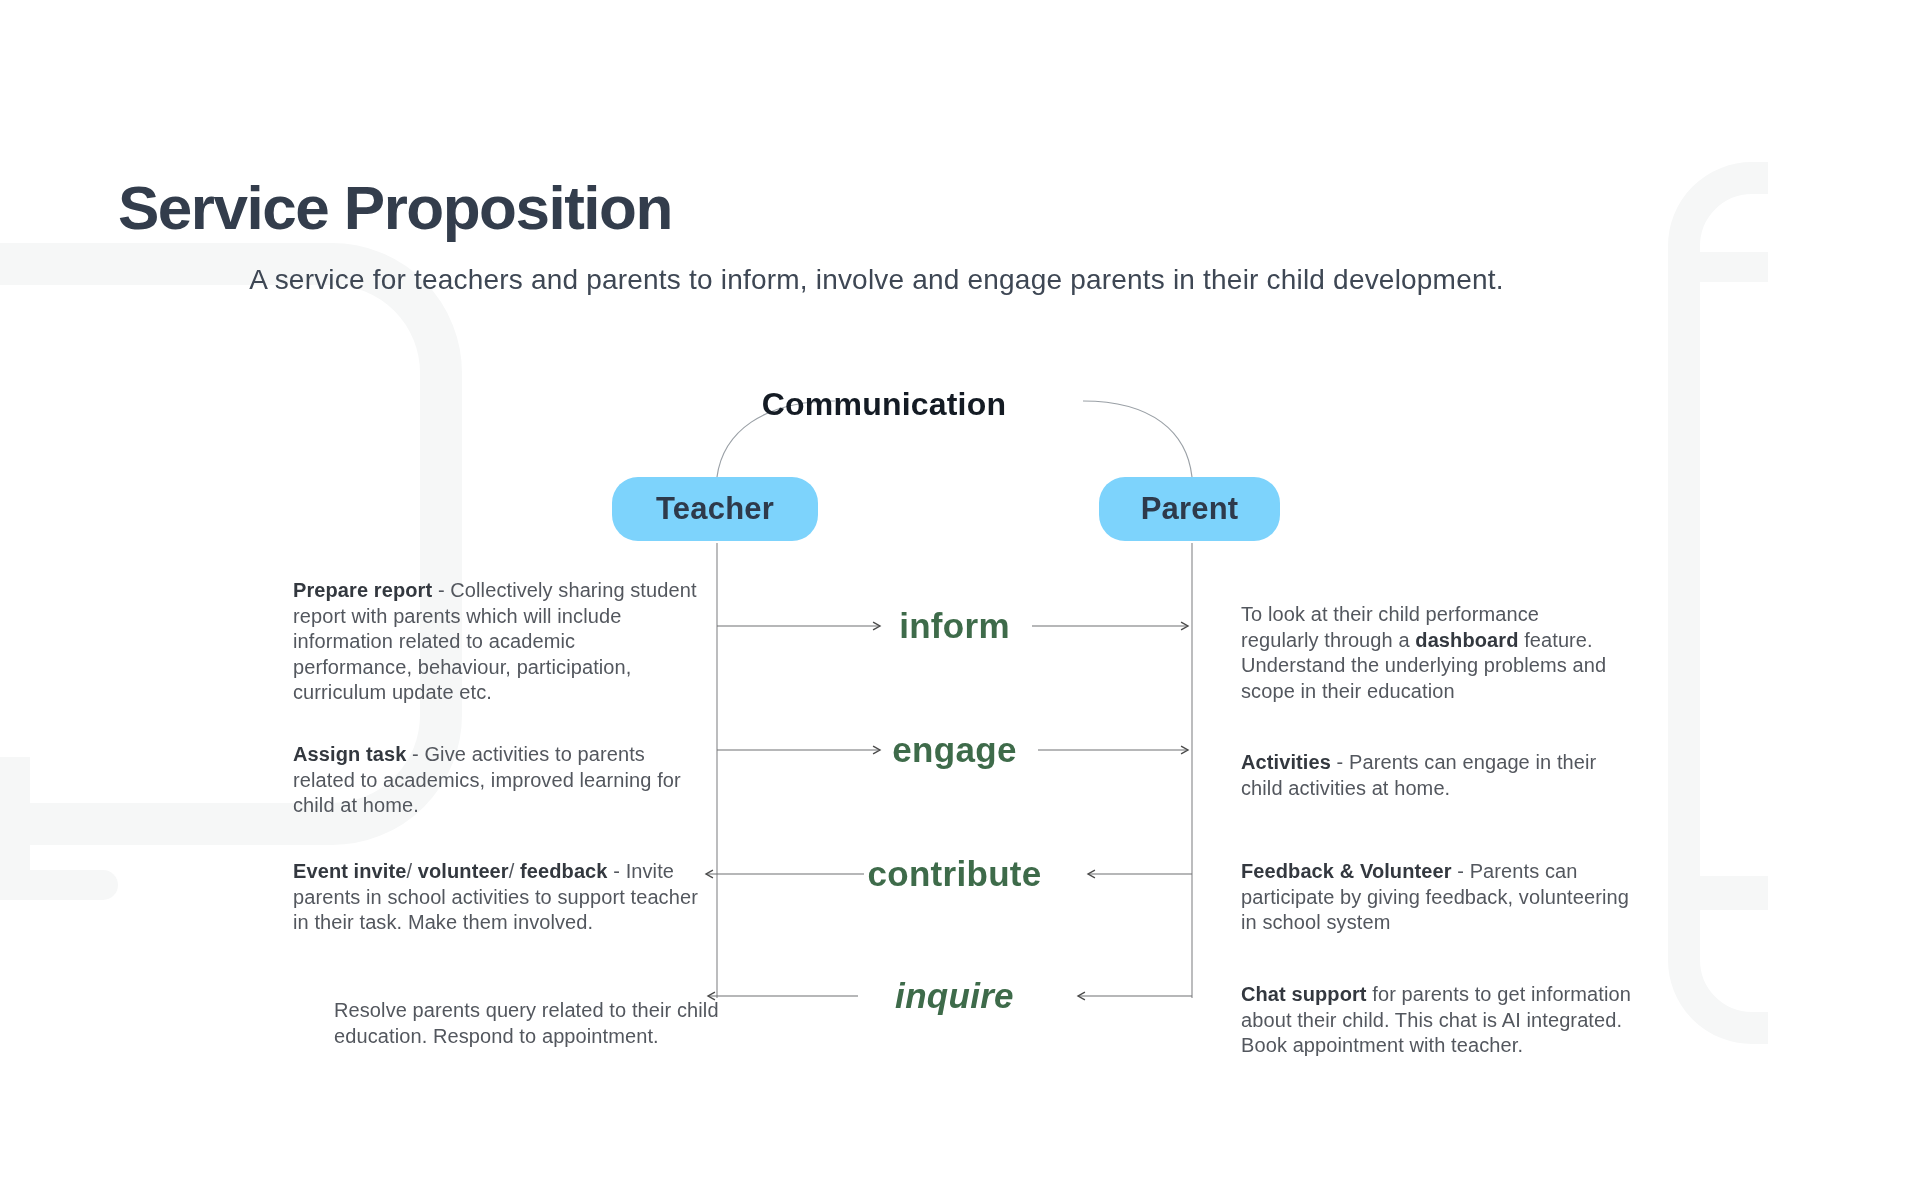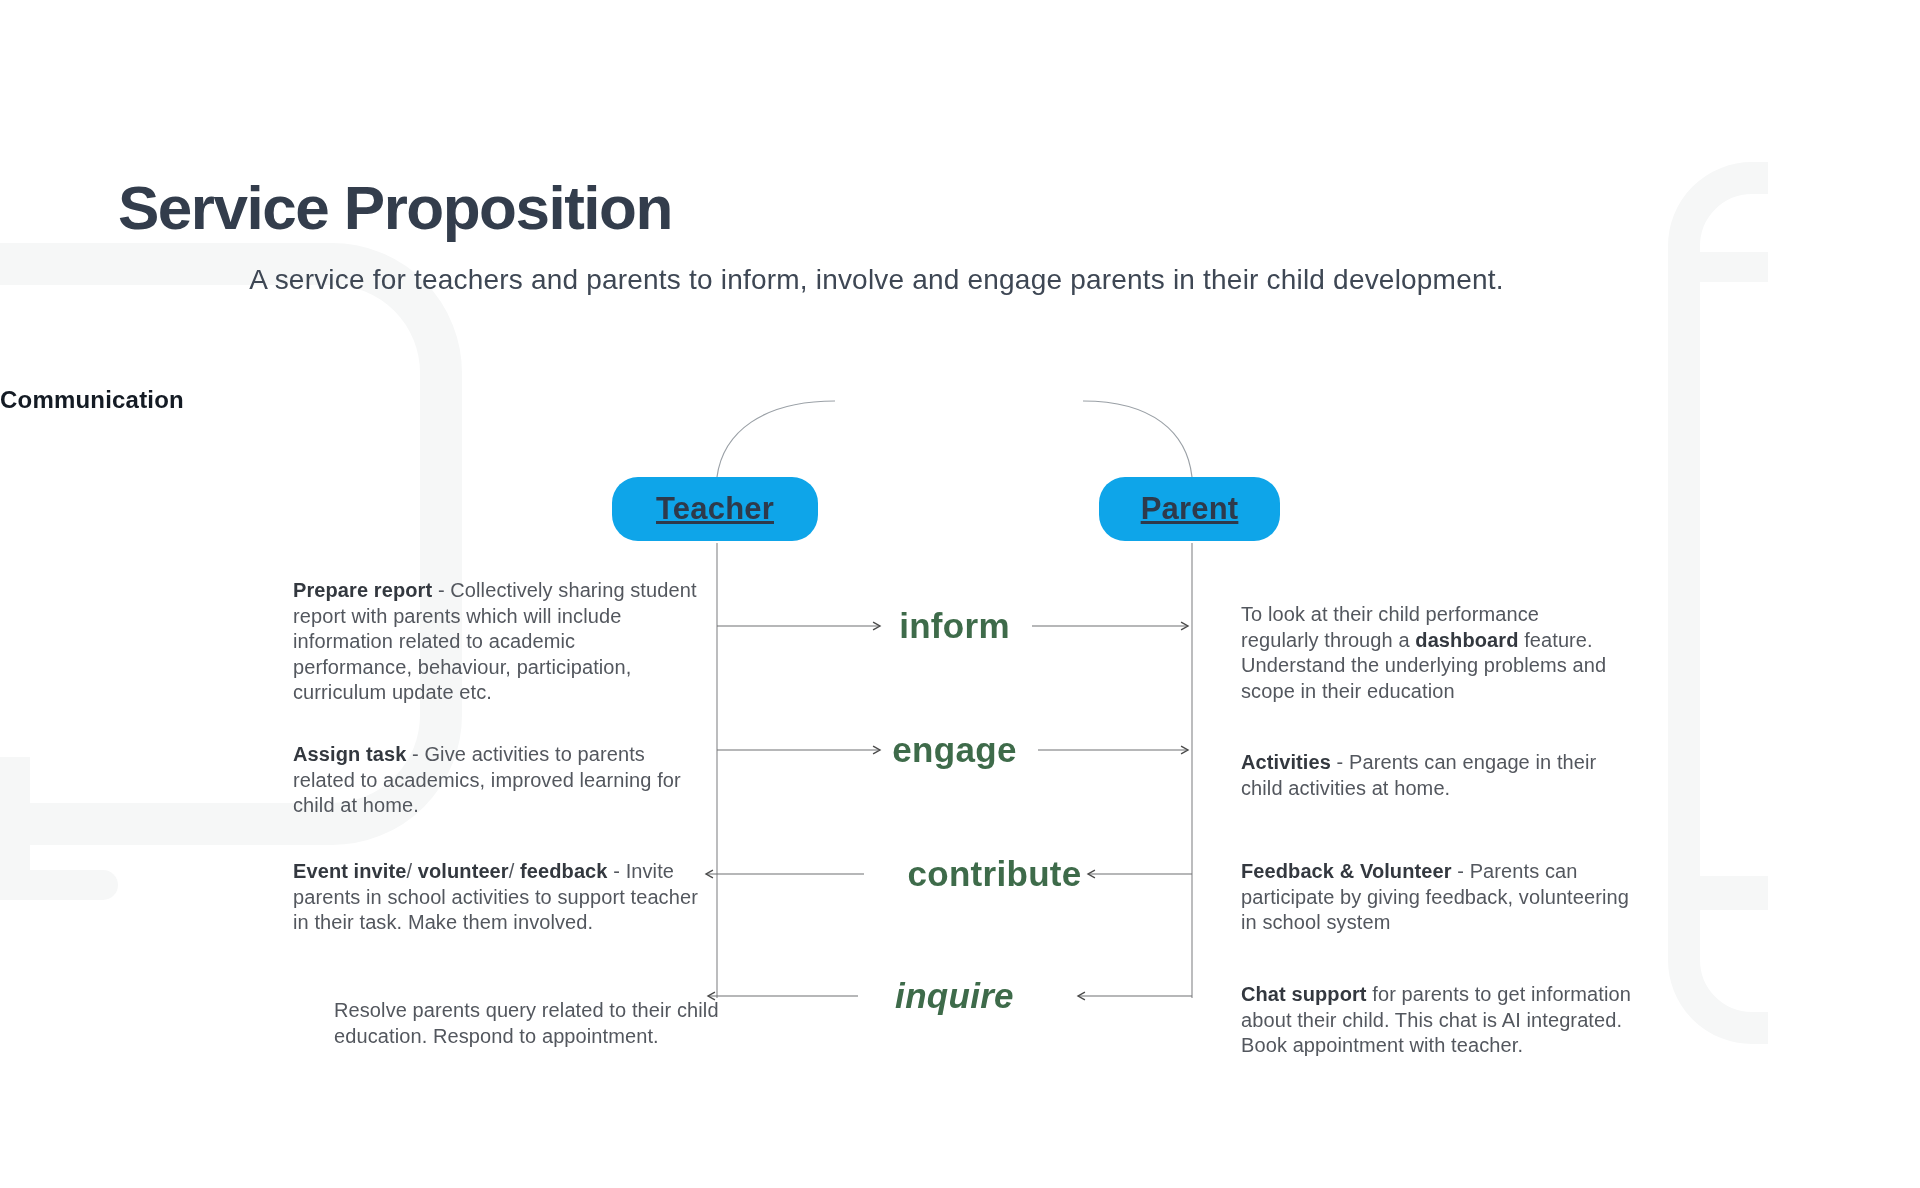--- a/index.html
+++ b/index.html
@@ -27,38 +27,38 @@
     position:absolute;left:118px;top:130px;z-index:2;
     font-size:62px;font-weight:700;letter-spacing:-1.5px;color:#333d4c;
   }
   .subtitle{
     position:absolute;left:0;right:15px;top:264px;z-index:2;text-align:center;
     font-size:28px;font-weight:400;color:#3e4754;letter-spacing:0.2px;
   }
 
   
   .bracket-label{
-    position:absolute;left:0;right:0;top:386px;z-index:2;text-align:left;
-    font-size:24px;font-weight:700;color:#141b24;letter-spacing:0.2px;
+    position:absolute;left:0;right:0;top:386px;z-index:2;text-align:center;
+    font-size:32px;font-weight:700;color:#141b24;letter-spacing:0.2px;
   }
   .connector-svg{position:absolute;left:0;top:0;width:1920px;height:1188px;z-index:1;}
   .badge{
     position:absolute;z-index:2;display:flex;align-items:center;justify-content:center;
-    background:#0ea5e9;border-radius:26px;height:64px;
-    font-size:31px;font-weight:700;color:#2e3a4b;letter-spacing:0.2px;text-decoration:underline;
+    background:#7dd3fc;border-radius:26px;height:64px;
+    font-size:31px;font-weight:700;color:#2e3a4b;letter-spacing:0.2px;
   }
   .badge-teacher{left:612px;top:477px;width:206px;}
   .badge-parent{left:1099px;top:477px;width:181px;}
   .verb{
     position:absolute;left:717px;width:475px;z-index:2;text-align:center;
     font-size:35px;font-weight:600;color:#3e6b4a;letter-spacing:0.3px;line-height:48px;height:48px;
   }
   .verb-0{top:602px;}
   .verb-1{top:726px;}
-  .verb-2{top:850px;margin-left:40px;}
+  .verb-2{top:850px;}
   .verb-3{top:972px;font-style:italic;}
 
   
   .txt{
     position:absolute;z-index:2;font-size:20px;line-height:25.5px;color:#53575e;
     white-space:pre-line;letter-spacing:0.1px;
   }
   .txt b{font-weight:700;color:#33383f;}
   .txt-left{left:293px;width:460px;}
   .txt-right{left:1241px;width:460px;}

